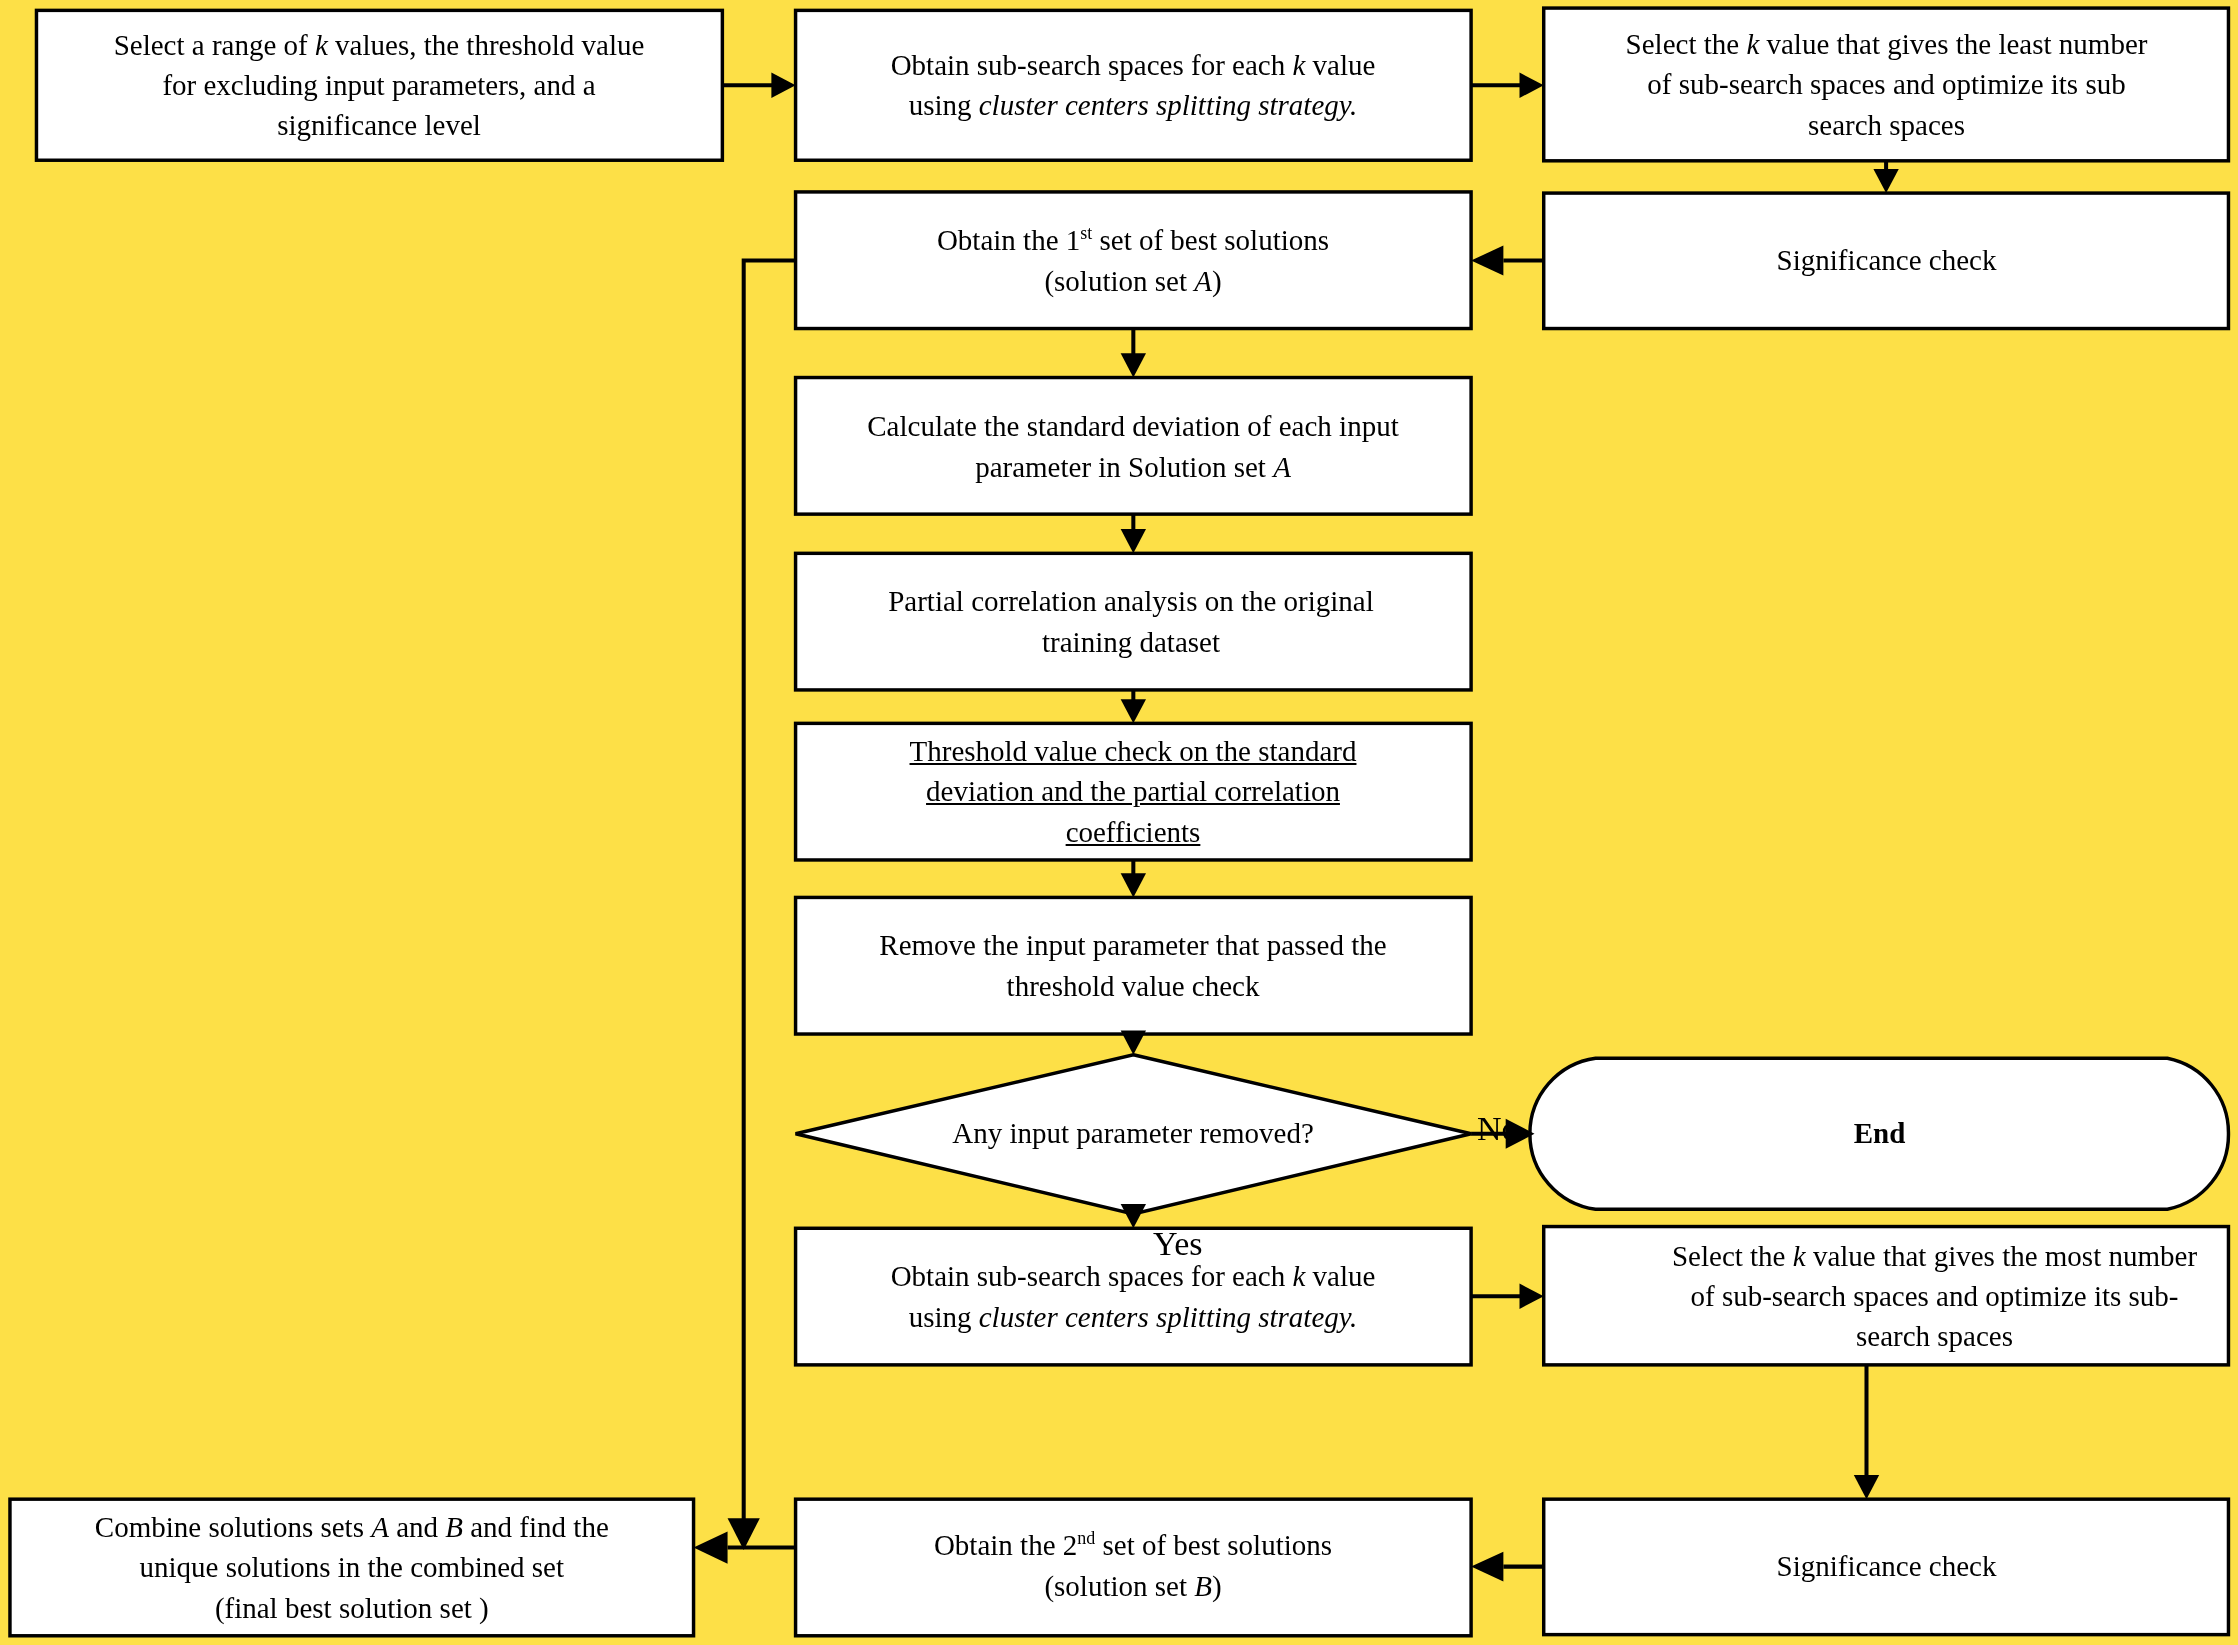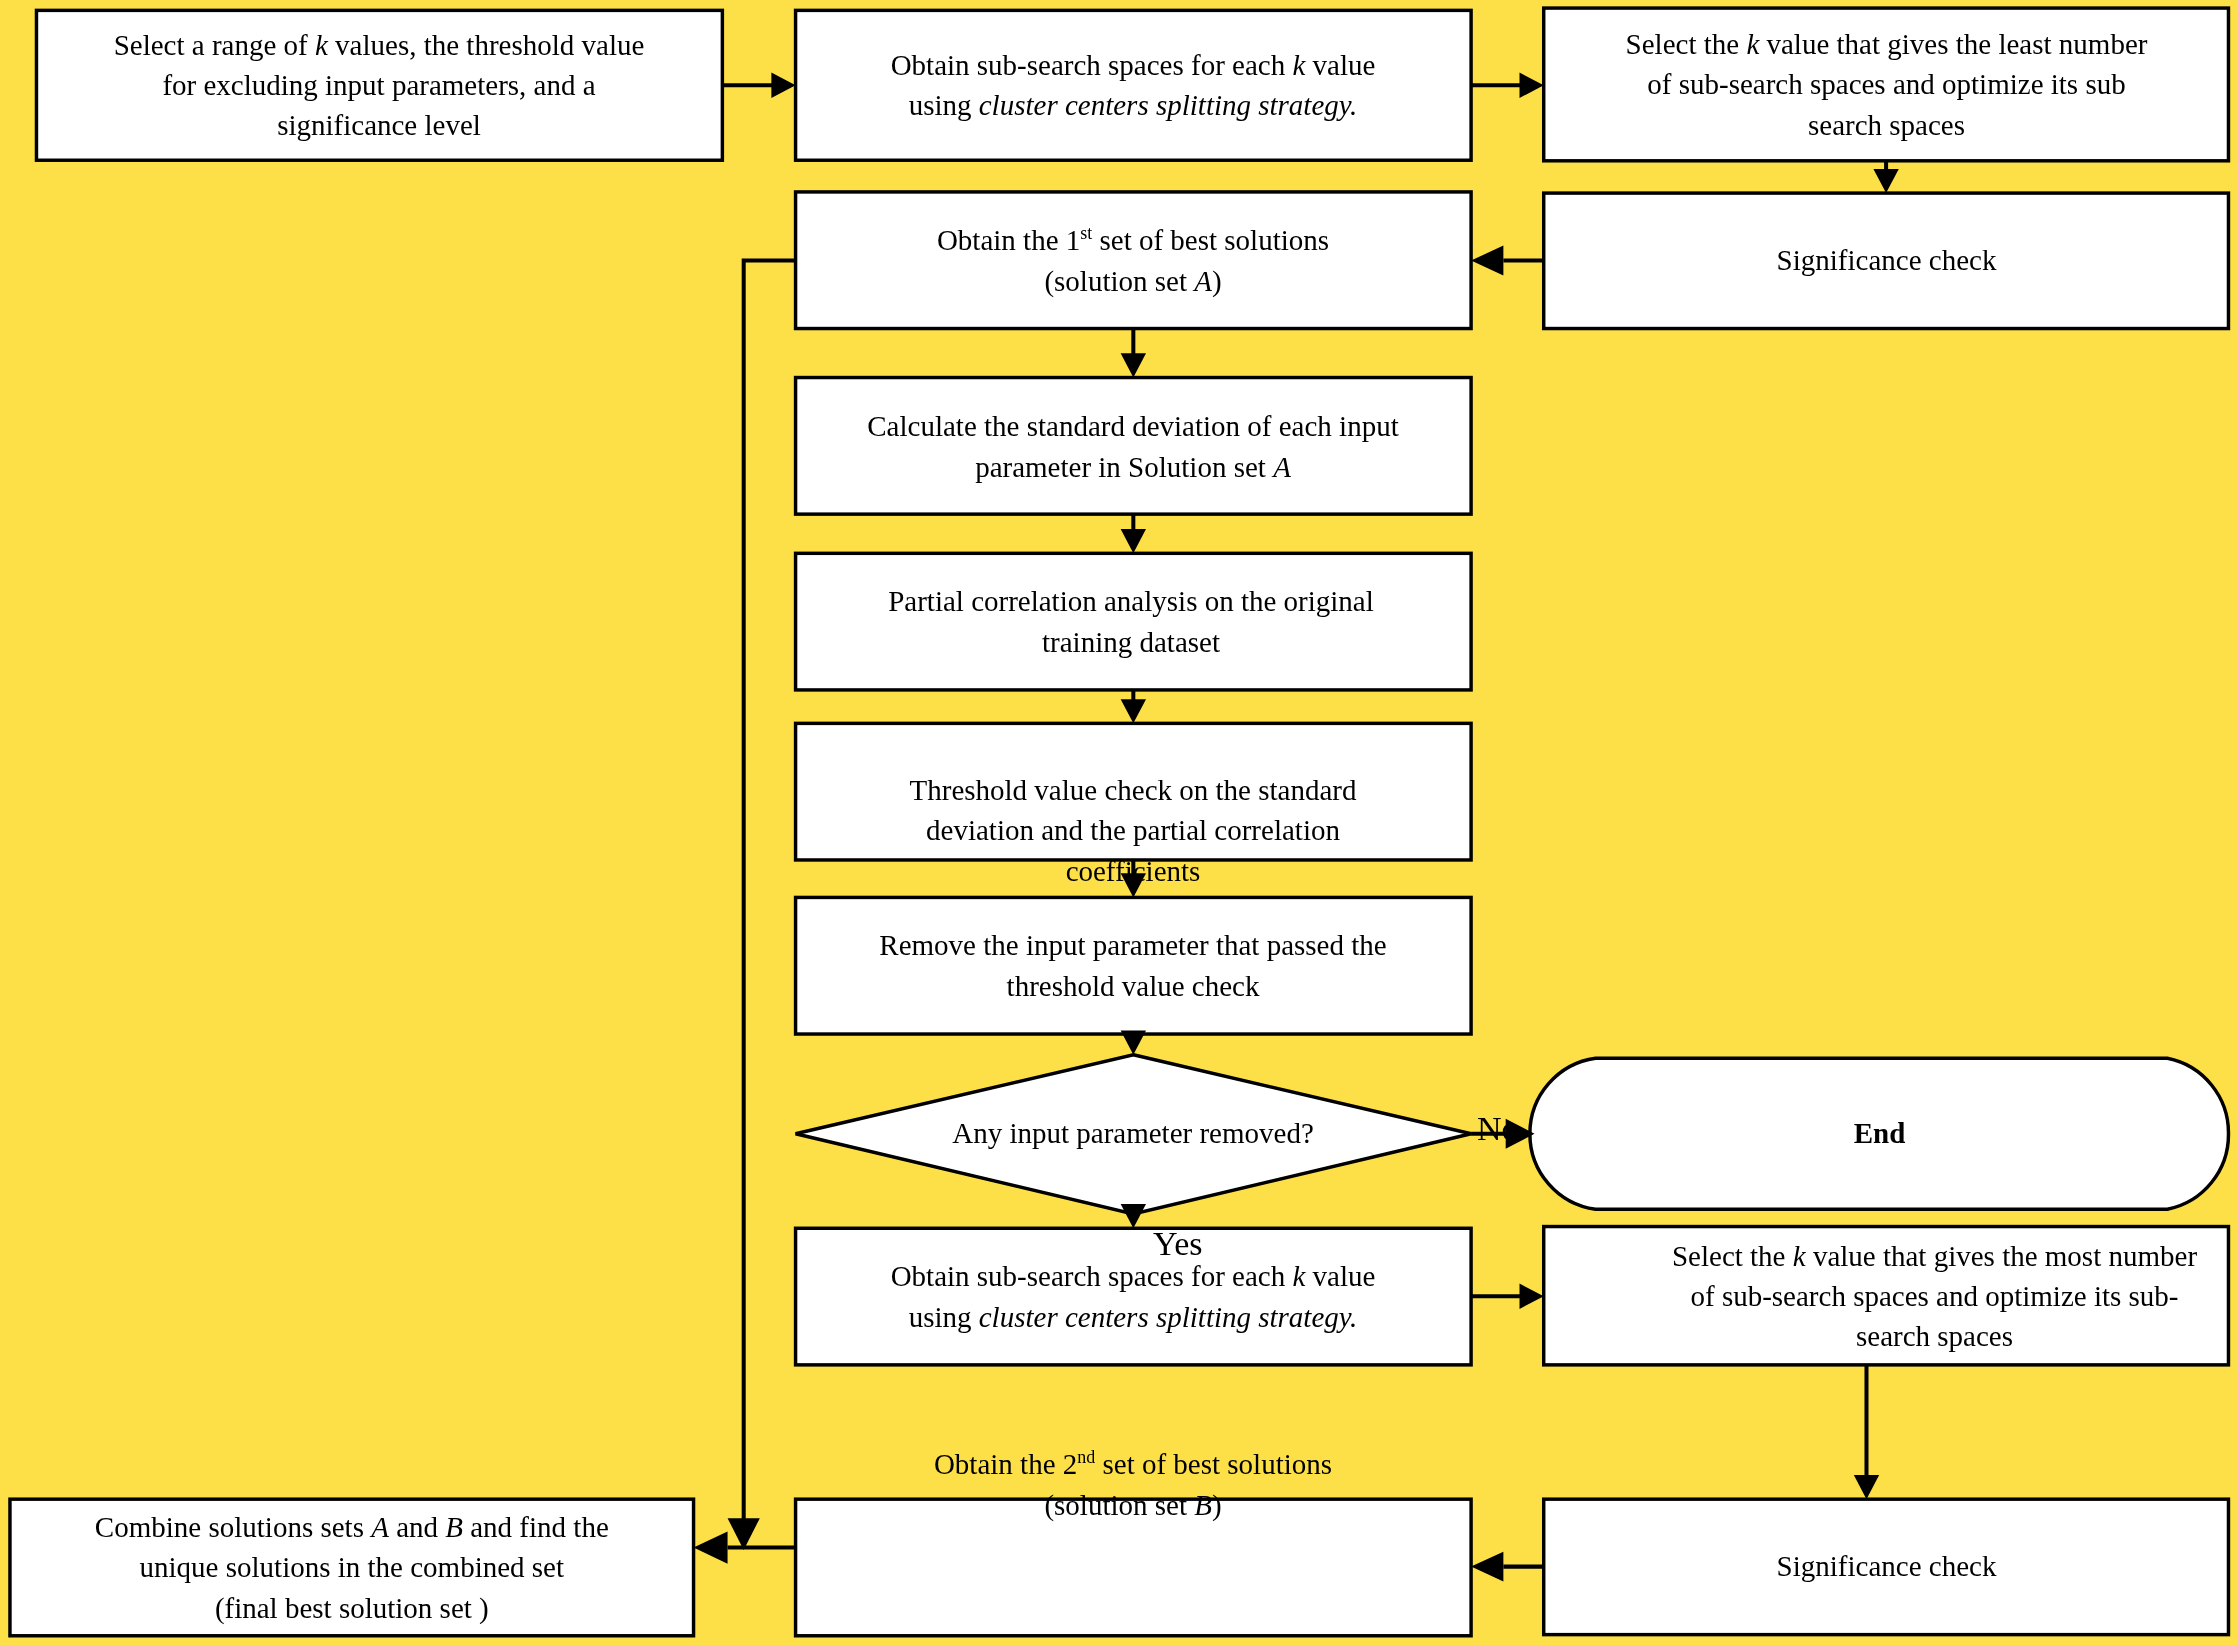--- a/index.html
+++ b/index.html
@@ -201,21 +201,21 @@
       </span>
   </div>
 
   <div class="node-text" style="left:795px; top:553px; width:676px; height:137px;padding-left:11px;">
     <span class="inner">
         <div><span>Partial correlation analysis on the original</span></div>
         <div><span>training dataset</span></div>
       </span>
   </div>
 
-  <div class="node-text" style="left:795px; top:762px; width:676px; height:137px;">
+  <div class="node-text" style="left:795px; top:723px; width:676px; height:137px;text-decoration:underline;">
     <span class="inner">
         <div><span>Threshold value check on the standard</span></div>
         <div><span>deviation and the partial correlation</span></div>
         <div><span>coefficients</span></div>
       </span>
   </div>
 
   <div class="node-text" style="left:795px; top:897px; width:676px; height:137px;">
     <span class="inner">
         <div><span>Remove the input parameter that passed the</span></div>
@@ -249,21 +249,21 @@
         <div><span>search spaces</span></div>
       </span>
   </div>
 
   <div class="node-text" style="left:1544px; top:1499px; width:685px; height:135px;">
     <span class="inner">
         <div><span>Significance check</span></div>
       </span>
   </div>
 
-  <div class="node-text" style="left:795px; top:1416px; width:676px; height:137px;">
+  <div class="node-text" style="left:795px; top:1497px; width:676px; height:137px;">
     <span class="inner">
         <div><span>Obtain the 2</span><sup>nd</sup><span> set of best solutions</span></div>
         <div><span>(solution set </span><i>B</i><span>)</span></div>
       </span>
   </div>
 
   <div class="node-text" style="left:9.8px; top:1499px; width:684px; height:137px;border-radius:28px;">
     <span class="inner">
         <div><span>Combine solutions sets </span><i>A</i><span> and </span><i>B</i><span> and find the</span></div>
         <div><span>unique solutions in the combined set</span></div>

